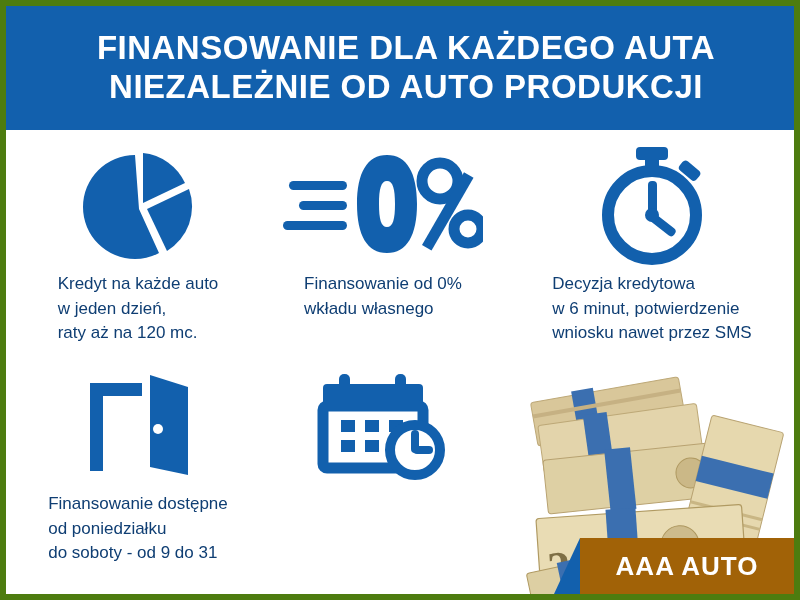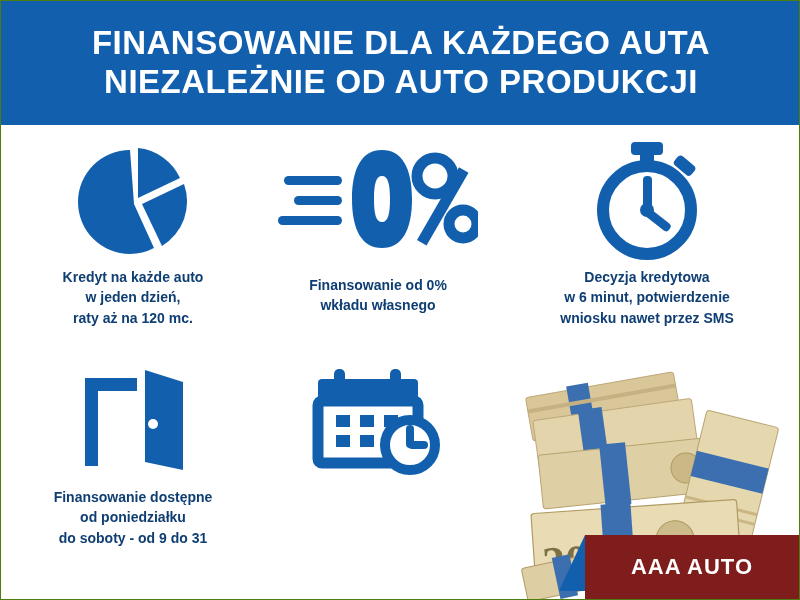--- a/index.html
+++ b/index.html
@@ -11,21 +11,21 @@
     height: 600px;
     background: #ffffff;
     font-family: "Liberation Sans", sans-serif;
     overflow: hidden;
   }
   #poster {
     position: relative;
     width: 800px;
     height: 600px;
     background: #ffffff;
-    border: 1px solid #4d7c0f;
+    border: 6px solid #4d7c0f;
     box-sizing: border-box;
     overflow: hidden;
   }
   
   #header {
     position: absolute;
     left: 0;
     top: 0;
     width: 800px;
     height: 124px;
@@ -60,56 +60,55 @@
   }
   .cell .icon-wrap {
     height: 120px;
     display: flex;
     align-items: center;
     justify-content: center;
   }
   .cell .caption {
     margin-top: 6px;
     color: #0f3e73;
-    font-size: 14px;
-    font-weight: bold;
+    font-size: 17px;
+    font-weight: normal;
     line-height: 1.45;
-    text-align: center;
     white-space: pre-line;
   }
   
   .col1 { left: 8px;   width: 248px; }
-  .col2 { left: 262px; width: 230px; gap: 8px; }
+  .col2 { left: 262px; width: 230px; }
   .col3 { left: 500px; width: 292px; }
   .row1 { top: 16px; }
   .row2 { top: 236px; }
 
   
   #money {
     position: absolute;
     left: 506px;
     top: 358px;
     width: 294px;
     height: 242px;
     overflow: hidden;
   }
   
   #logo {
     position: absolute;
     right: 0;
     bottom: 0;
     width: 214px;
-    height: 64px;
-    background: #7f1d1d;
+    height: 56px;
+    background: #a16207;
     color: #ffffff;
     display: flex;
     align-items: center;
     justify-content: center;
     font-weight: bold;
-    font-size: 22px;
+    font-size: 26px;
     letter-spacing: 1px;
   }
   #logo::before {
     content: "";
     position: absolute;
     left: -26px;
     top: 0;
     width: 0;
     height: 0;
     border-style: solid;

